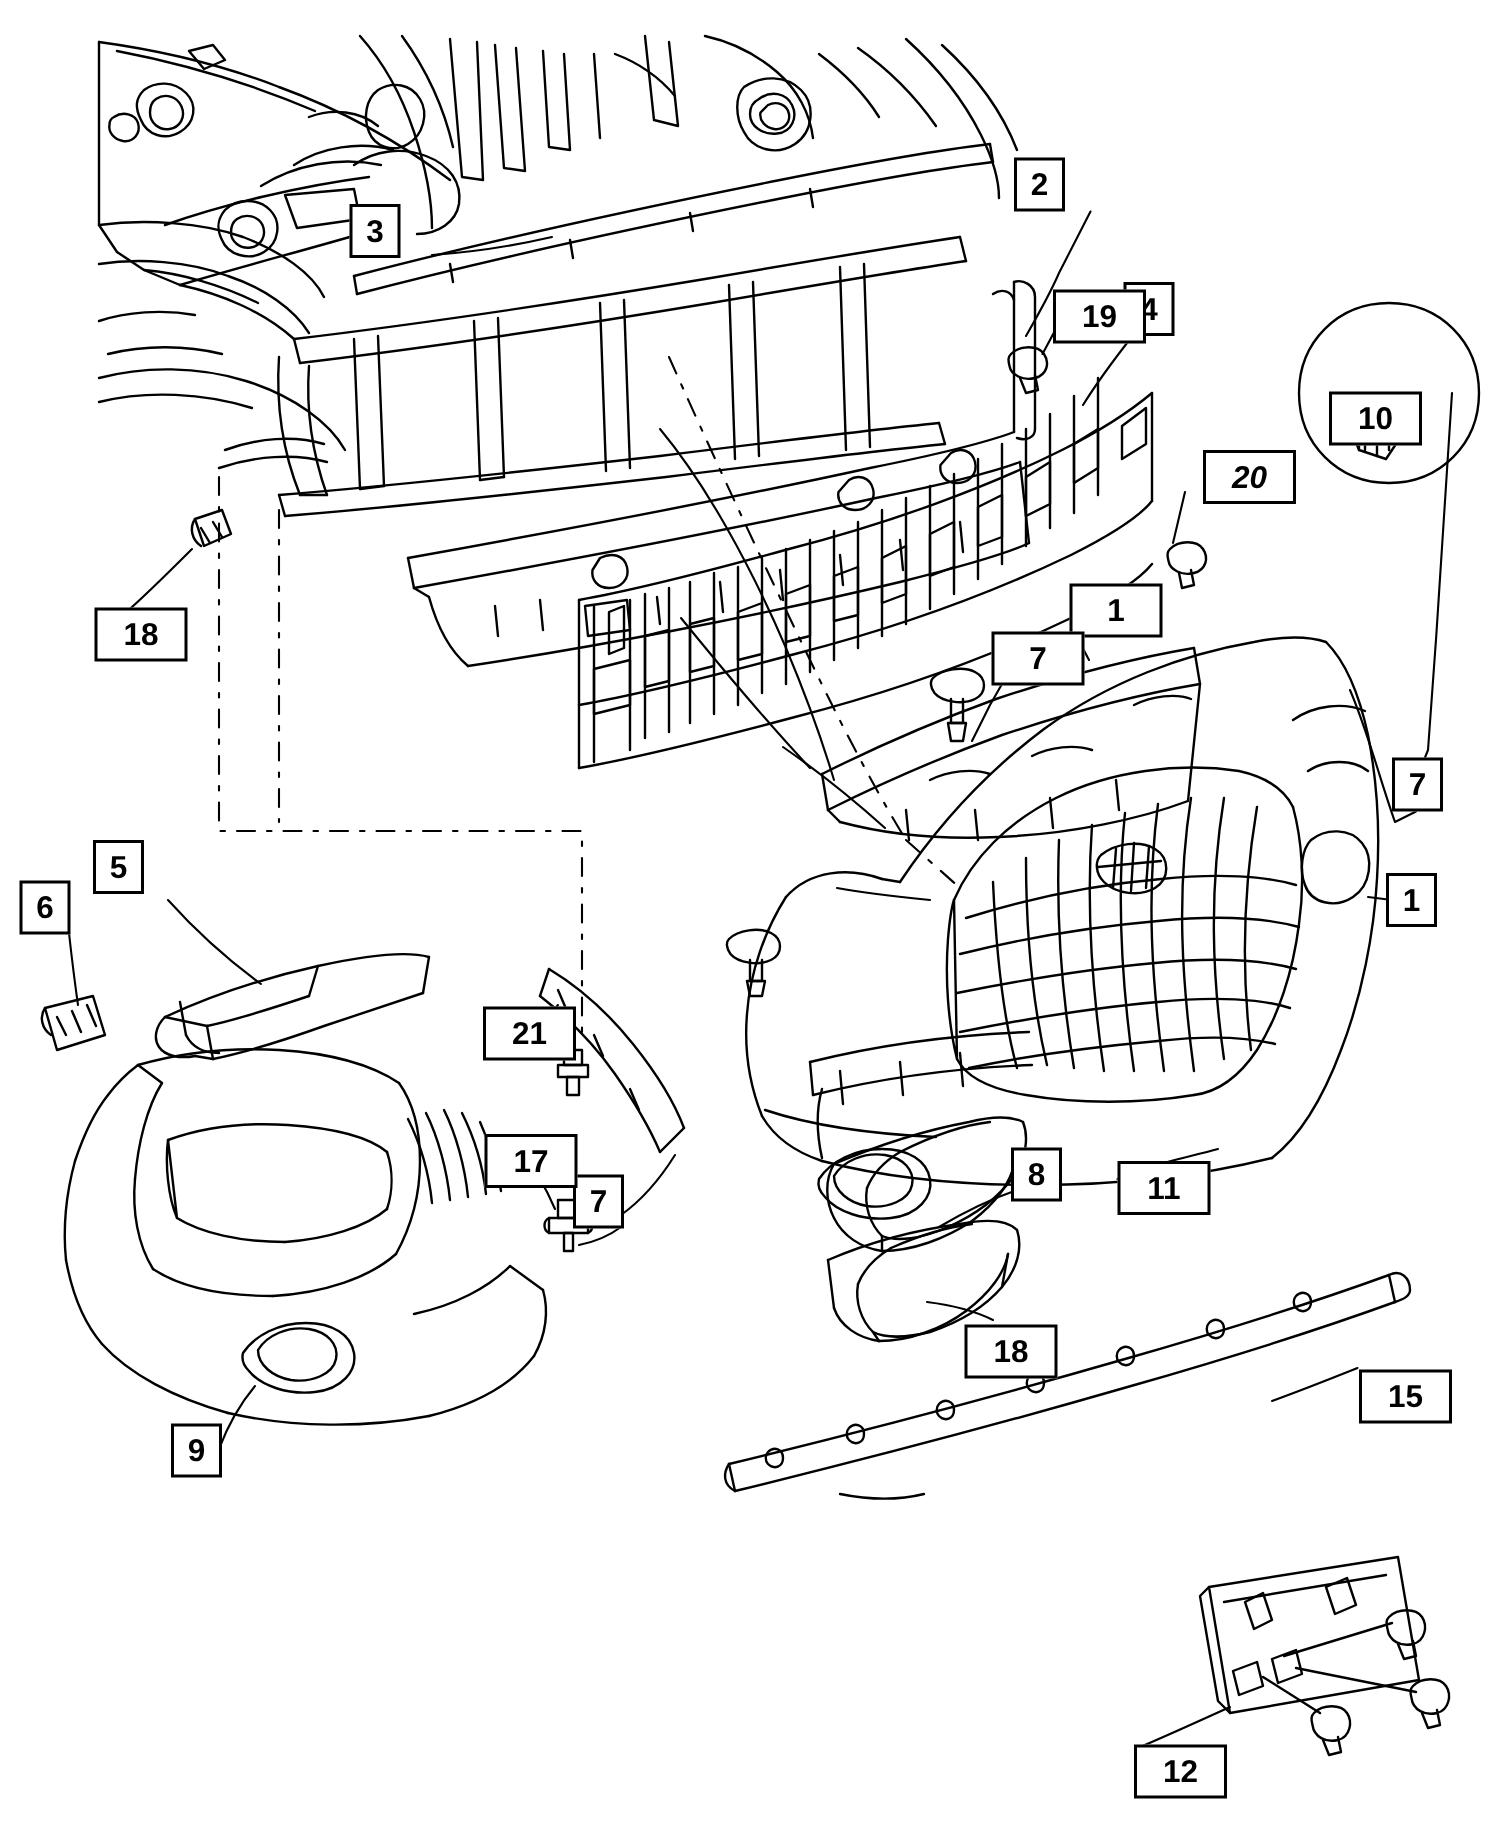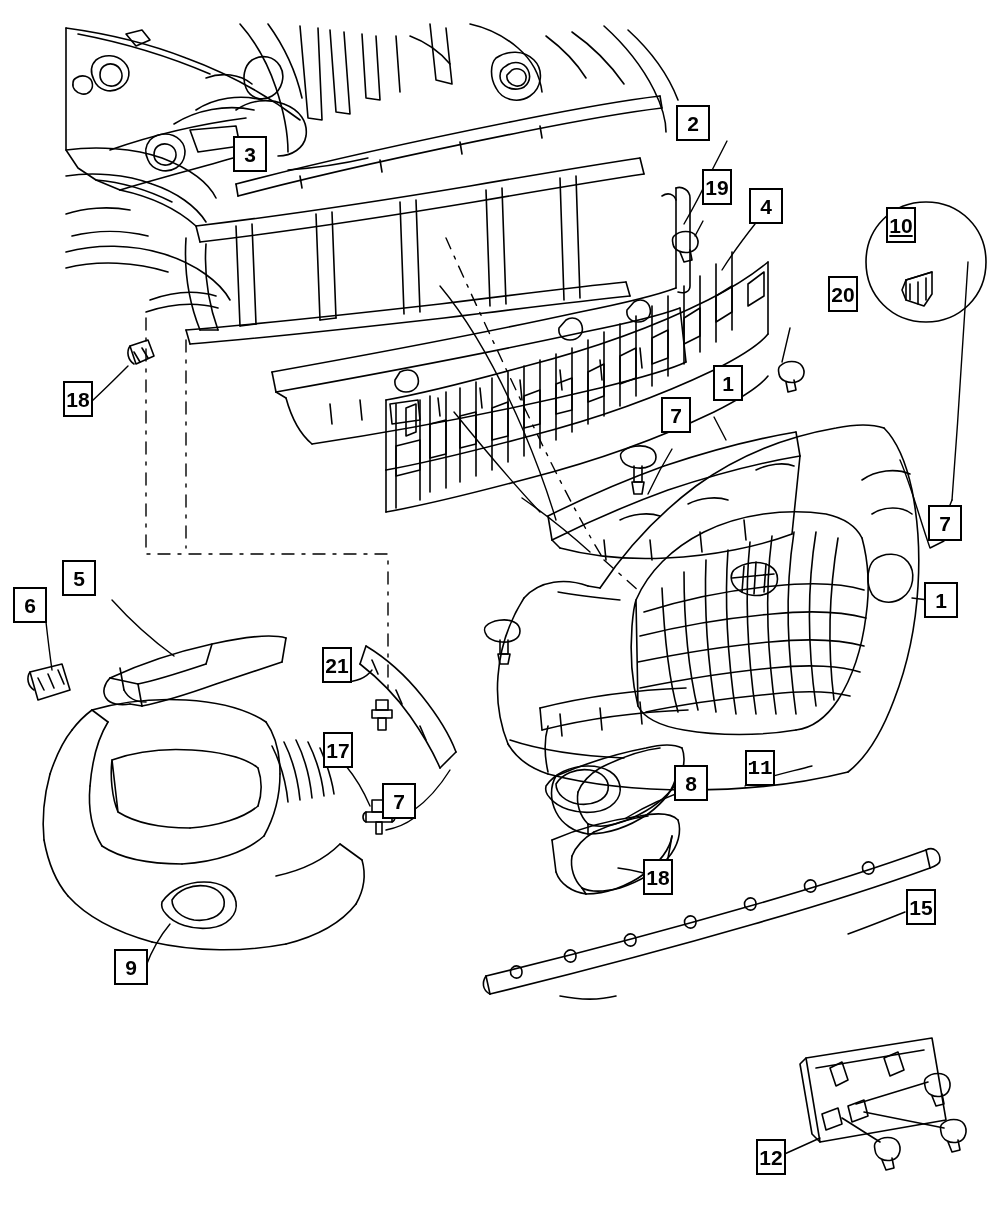--- a/index.html
+++ b/index.html
@@ -30,21 +30,21 @@
     color: #000000;
     font-size: 21px;
     font-weight: bold;
     line-height: 1;
     display: flex;
     align-items: center;
     justify-content: center;
     font-family: "Liberation Sans", sans-serif;
   }
   .callout.w1 { width: 34px; height: 36px; }
-  .callout.w2 { width: 30px; height: 36px; }
+  .callout.w2 { width: 62px; height: 36px; margin-top: 24px; }
 </style>
 </head>
 <body>
 
 <div id="stage">
 
   <svg id="artwork" viewBox="0 0 1000 1214" xmlns="http://www.w3.org/2000/svg">
     <g fill="none" stroke="#000000" stroke-width="1.6" stroke-linejoin="round" stroke-linecap="round">
 
       <g>
@@ -498,26 +498,26 @@
   <div class="callout w1" style="left:924px; top:582px;">1</div>
   <div class="callout w1" style="left:676px; top:105px;">2</div>
   <div class="callout w1" style="left:233px; top:136px;">3</div>
   <div class="callout w1" style="left:749px; top:188px;">4</div>
   <div class="callout w1" style="left:62px;  top:560px;">5</div>
   <div class="callout w1" style="left:13px;  top:587px;">6</div>
   <div class="callout w1" style="left:928px; top:505px;">7</div>
   <div class="callout w1" style="left:382px; top:783px;">7</div>
   <div class="callout w1" style="left:674px; top:765px;">8</div>
   <div class="callout w1" style="left:114px; top:949px;">9</div>
-  <div class="callout w2" style="left:886px; top:207px;text-decoration:underline;">10</div>
-  <div class="callout w2" style="left:745px; top:750px;font-family:Liberation Mono, monospace;">11</div>
+  <div class="callout w2" style="left:886px; top:237px;">10</div>
+  <div class="callout w2" style="left:745px; top:750px;">11</div>
   <div class="callout w2" style="left:643px; top:859px;">18</div>
   <div class="callout w2" style="left:713px; top:365px;">1</div>
   <div class="callout w2" style="left:756px; top:1139px;">12</div>
   <div class="callout w2" style="left:906px; top:889px;">15</div>
   <div class="callout w2" style="left:661px; top:397px;">7</div>
   <div class="callout w2" style="left:323px; top:732px;text-align:center;">17</div>
   <div class="callout w2" style="left:63px;  top:381px;">18</div>
   <div class="callout w2" style="left:702px; top:169px;">19</div>
-  <div class="callout w2" style="left:828px; top:276px;">20</div>
+  <div class="callout w2" style="left:802px; top:276px;font-style:italic;">20</div>
   <div class="callout w2" style="left:322px; top:647px;text-align:right;">21</div>
 
 </div>
 
 </body></html>

